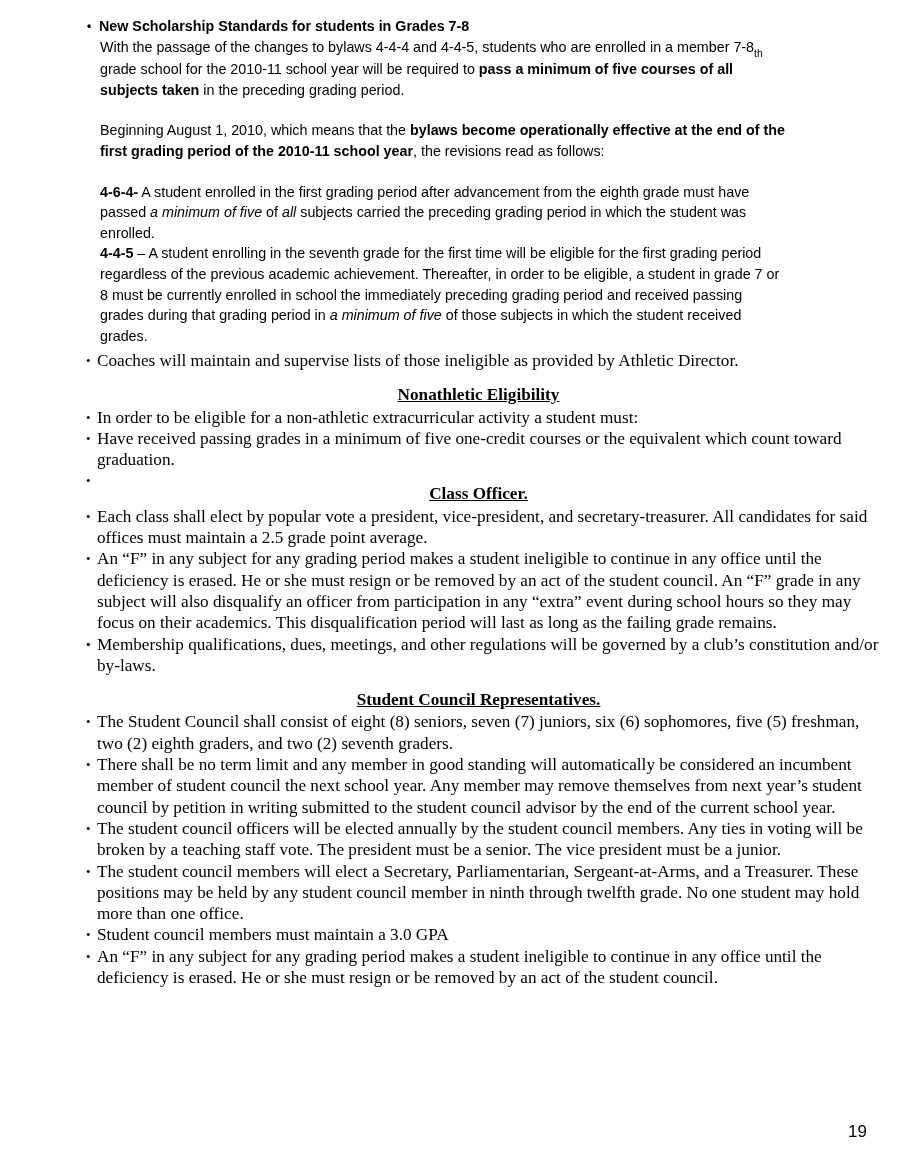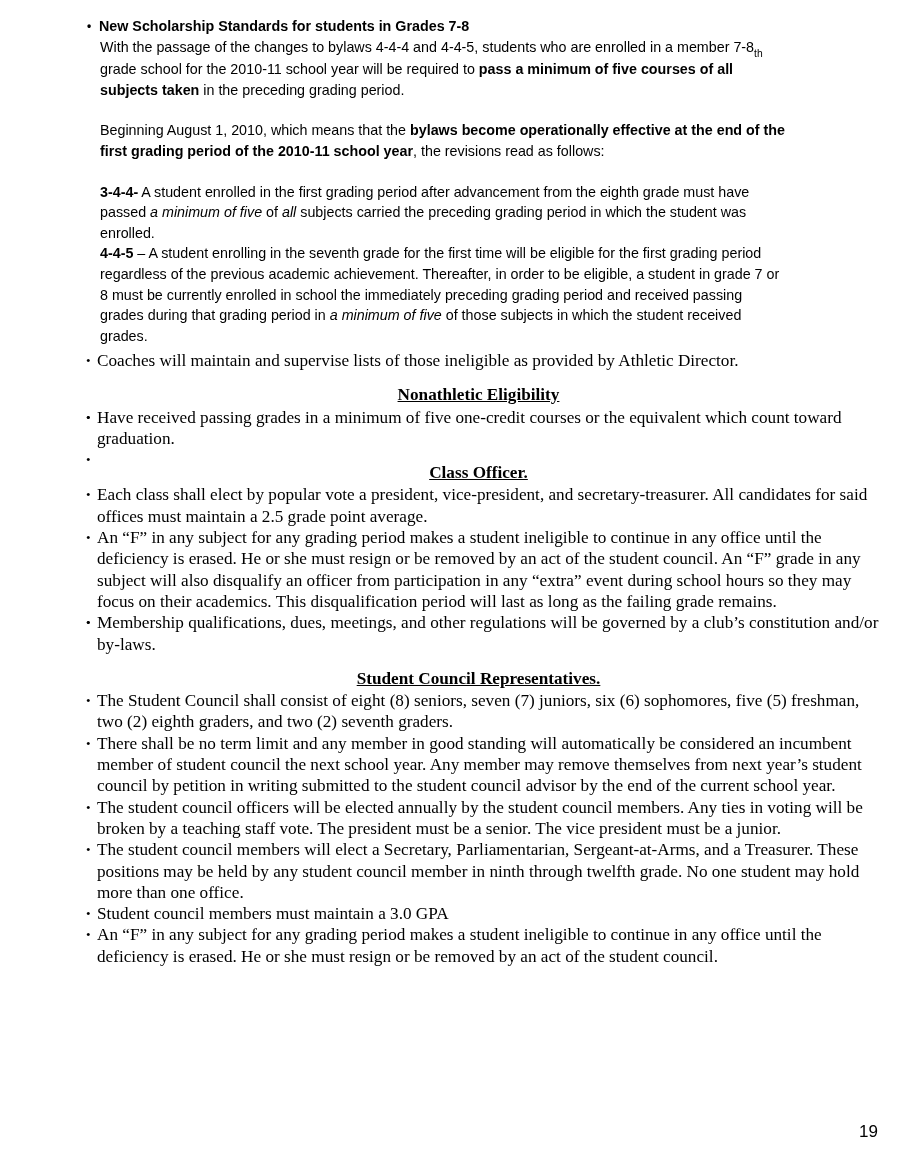--- a/index.html
+++ b/index.html
@@ -80,21 +80,21 @@
   ul.serif-list > li > .bullet {
     position: absolute;
     left: 86px;
     top: 0;
     font-size: 13px;
     line-height: 21.3px;
   }
 
   .page-number {
     position: absolute;
-    right: 22px;
+    right: 33px;
     top: 1122px;
     font-family: "Liberation Sans", sans-serif;
     font-size: 17px;
     color: #000;
   }
 
   .sup-th {
     font-size: 0.72em;
     vertical-align: baseline;
     position: relative;
@@ -115,21 +115,21 @@
 
     <div class="p-sans">
       <span>With the passage of the changes to bylaws 4-4-4 and 4-4-5, students who are enrolled in a member 7-8</span><span class="sup-th">th</span><span> grade school for the 2010-11 school year will be required to </span><b>pass a minimum of five courses of all subjects taken</b><span> in the preceding grading period.</span>
     </div>
 
     <div class="p-sans gap">
       <span>Beginning August 1, 2010, which means that the </span><b>bylaws become operationally effective at the end of the first grading period of the 2010-11 school year</b><span>, the revisions read as follows:</span>
     </div>
 
     <div class="p-sans gap">
-      <b>3-4-4-</b><span> A student enrolled in the first grading period after advancement from the eighth grade must have passed </span><i>a minimum of five</i><span> of </span><i>all</i><span> subjects carried the preceding grading period in which the student was enrolled.</span>
+      <b>4-6-4-</b><span> A student enrolled in the first grading period after advancement from the eighth grade must have passed </span><i>a minimum of five</i><span> of </span><i>all</i><span> subjects carried the preceding grading period in which the student was enrolled.</span>
     </div>
 
     <div class="p-sans">
       <b>4-4-5</b><span> – A student enrolling in the seventh grade for the first time will be eligible for the first grading period regardless of the previous academic achievement.  Thereafter, in order to be eligible, a student in grade 7 or 8 must be currently enrolled in school the immediately preceding grading period and received passing grades during that grading period in </span><i>a minimum of five</i><span> of those subjects in which the student received grades.</span>
     </div>
   </div>
 
   <div class="serif" style="position:absolute; left:0; top:350px; width:900px;">
 
     <ul class="serif-list">
@@ -138,20 +138,21 @@
         <span>Coaches will maintain and supervise lists of those ineligible as provided by Athletic Director.</span>
       </li>
     </ul>
 
     <div class="heading-row">
       <span class="heading">Nonathletic Eligibility</span>
     </div>
     <ul class="serif-list">
       <li>
         <span class="bullet">•</span>
+        <span>In order to be eligible for a non-athletic extracurricular activity a student must:</span>
       </li>
       <li>
         <span class="bullet">•</span>
         <span>Have received passing grades in a minimum of five one-credit courses or the equivalent which count toward graduation.</span>
       </li>
       <li>
         <span class="bullet">•</span>
       </li>
     </ul>
 

